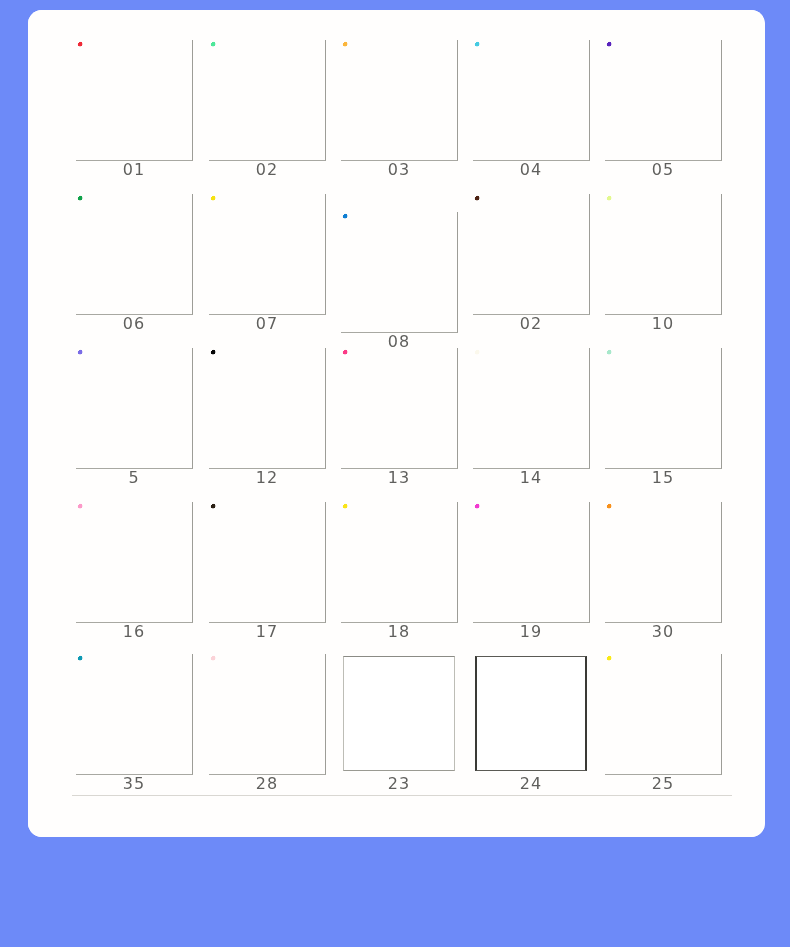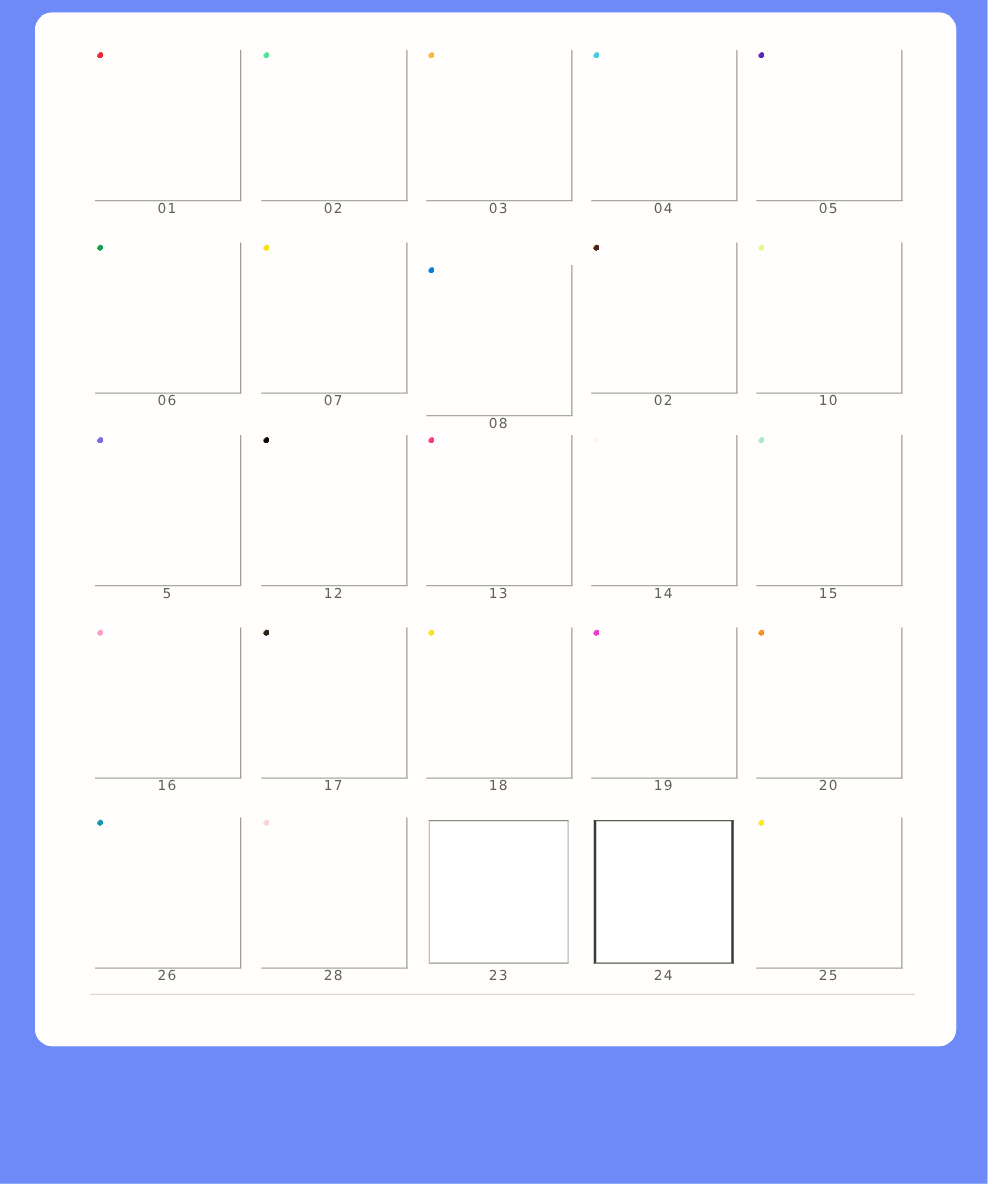--- a/index.html
+++ b/index.html
@@ -87,21 +87,21 @@
       radial-gradient(circle at 50% 0%,   #000 58%, transparent 60%) bottom left / 8px 5px repeat-x,
       radial-gradient(circle at 100% 50%, #000 58%, transparent 60%) top left / 5px 8px repeat-y,
       radial-gradient(circle at 0% 50%,   #000 58%, transparent 60%) top right / 5px 8px repeat-y,
       linear-gradient(#000,#000) 5px 5px / calc(100% - 10px) calc(100% - 10px) no-repeat;
   }
   .label{
     position:absolute;
     left:0;width:118px;
     top:136px;
     text-align:center;
-    font-size:11px;
+    font-size:16px;
     letter-spacing:1px;
     color:#3d3d3a;
     font-family:"DejaVu Sans",sans-serif;
     opacity:.82;
   }
   #bottomrule{
     position:absolute;
     left:44px;top:785px;
     width:660px;height:1px;
     background:#d9d7d2;
@@ -304,31 +304,31 @@
           <div class="label">19</div>
         </div>
         <div class="cell" style="left: 576px; top: 476px;">
           <div class="backline"></div>
           <div class="swatch">
             <div class="pinked">
               <div class="body" style="background: rgb(251, 171, 44);"></div>
               <div class="topband" style="background: rgb(248, 145, 27);"></div>
             </div>
           </div>
-          <div class="label">20</div>
+          <div class="label">30</div>
         </div>
         <div class="cell" style="left: 47px; top: 628px;">
           <div class="backline"></div>
           <div class="swatch">
             <div class="pinked">
               <div class="body" style="background: rgb(19, 173, 200);"></div>
               <div class="topband" style="background: rgb(15, 154, 180);"></div>
             </div>
           </div>
-          <div class="label">26</div>
+          <div class="label">35</div>
         </div>
         <div class="cell" style="left: 180px; top: 628px;">
           <div class="backline"></div>
           <div class="swatch">
             <div class="pinked">
               <div class="body" style="background: rgb(252, 223, 225);"></div>
               <div class="topband" style="background: rgb(251, 211, 216);"></div>
             </div>
           </div>
           <div class="label">28</div>

